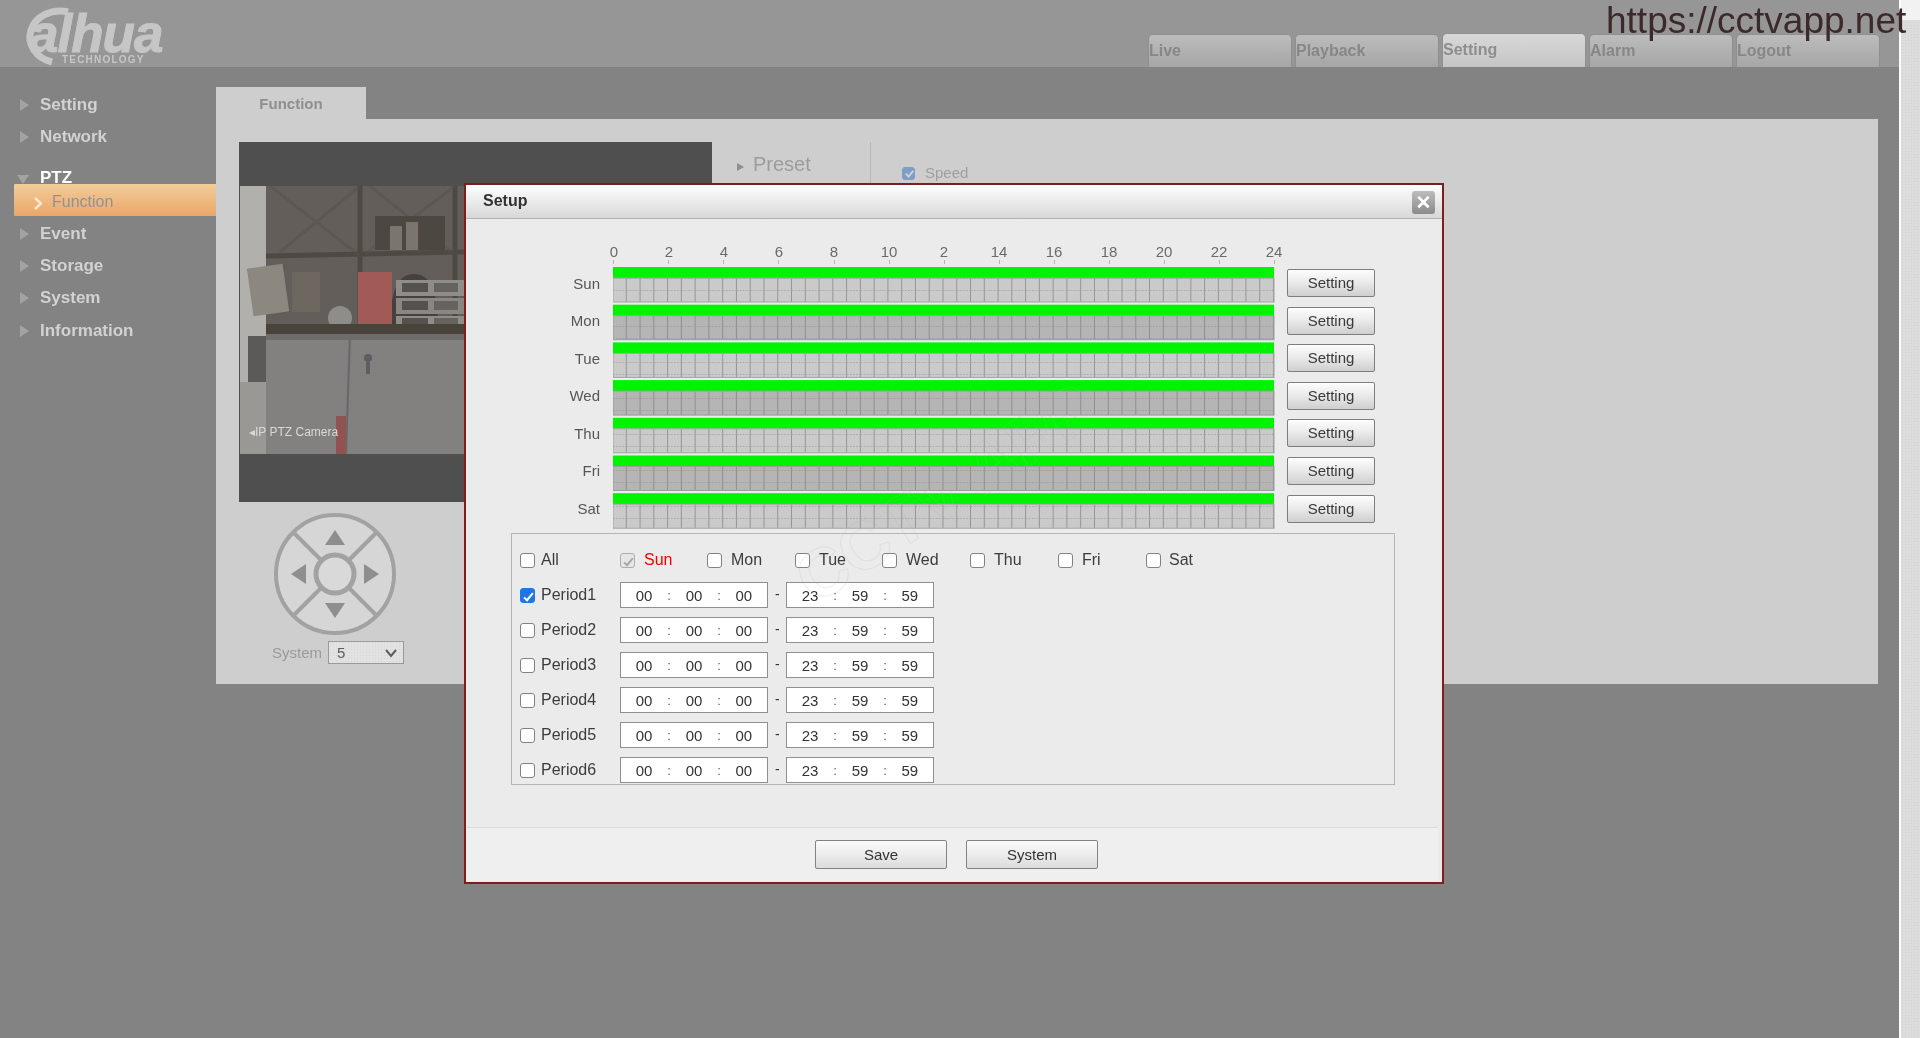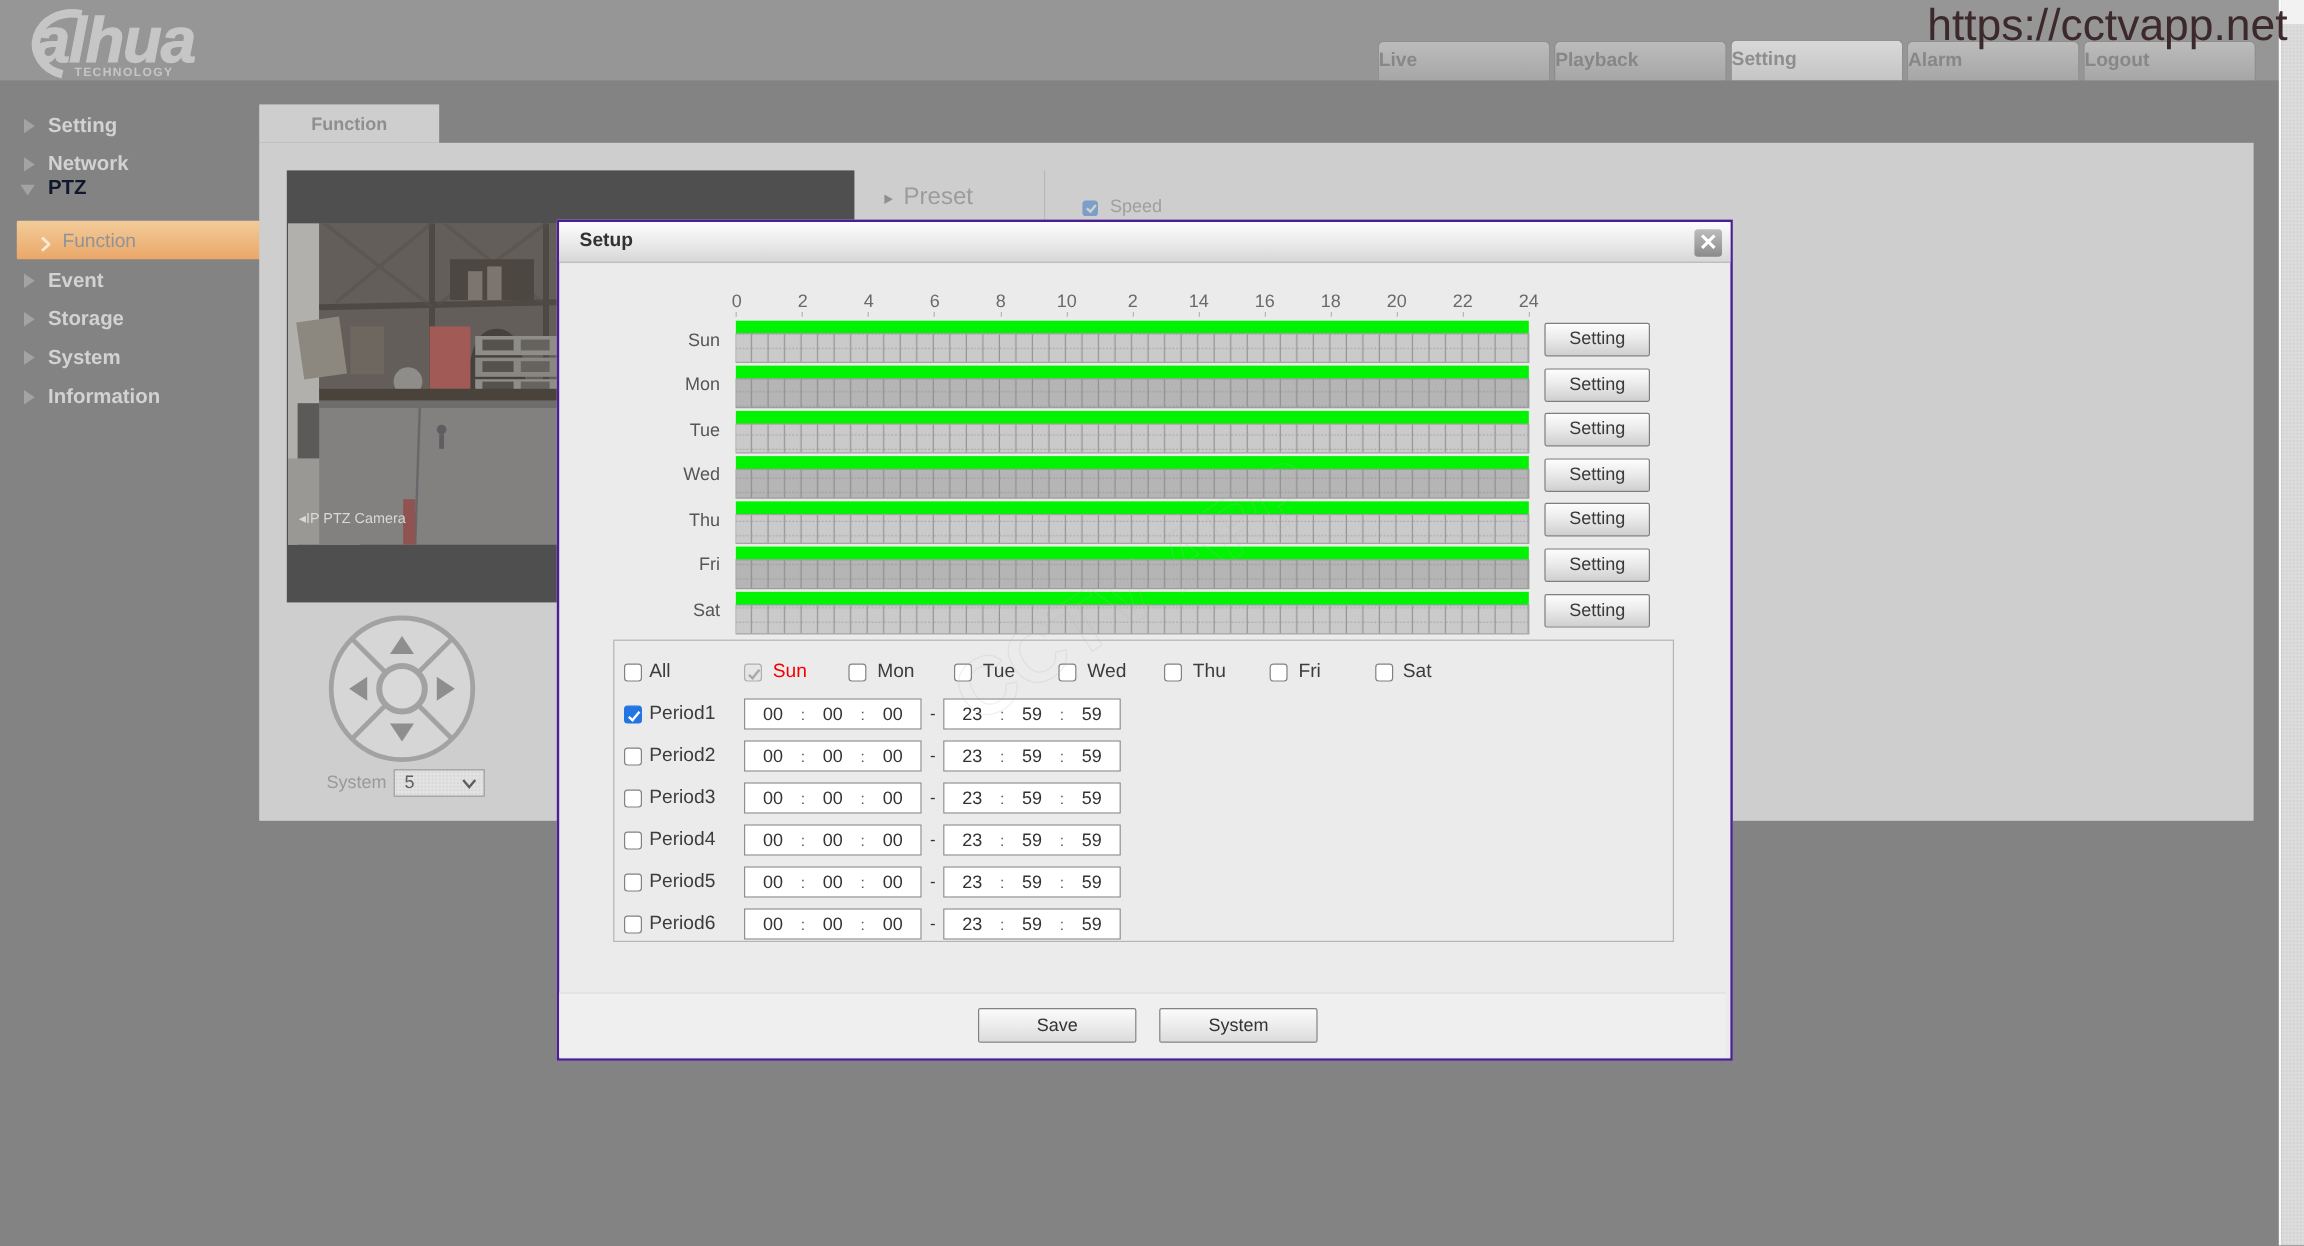--- a/index.html
+++ b/index.html
@@ -42,21 +42,21 @@
   border:solid #d0d0d0;border-width:0 2px 2px 0;transform:rotate(40deg)}
 .cb.grey{background:#e6e6e6;border-color:#aeaeae}
 .cb.grey:after{content:"";position:absolute;left:5px;top:2px;width:3px;height:8px;
   border:solid #a8a8a8;border-width:0 2px 2px 0;transform:rotate(40deg)}
 
 #speedl{left:272px;top:644px;color:#9a9a9a;font-size:15px}
 #speeddd{left:328px;top:641px;width:76px;height:23px;background:#e2e2e2;border:1px solid #9a9a9a;box-sizing:border-box;
   background-image:radial-gradient(#d6d6d6 0.6px,transparent 0.8px);background-size:3px 3px}
 #speeddd b{position:absolute;left:8px;top:2px;color:#5d5d5d;font-weight:normal;font-size:15px}
 
-#modal{left:464px;top:183px;width:976px;height:697px;border:2px solid #4c1d95;background:#ebebeb;z-index:10}
+#modal{left:464px;top:183px;width:976px;height:697px;border:2px solid #7f1d1d;background:#ebebeb;z-index:10}
 #mtitle{left:0;top:0;width:976px;height:33px;background:linear-gradient(#fdfdfd,#e9e9e9 55%,#d7d7d7);
   border-bottom:1px solid #b2b2b2}
 #mtitle span{position:absolute;left:17px;top:7px;font-size:16px;font-weight:bold;color:#323232}
 #mclose{left:946px;top:6px;width:23px;height:23px;border-radius:3px;
   background:linear-gradient(#bdbdbd,#8a8a8a);color:#fff;font-size:19px;font-weight:bold;
   text-align:center;line-height:23px}
 .tl{top:58px;width:30px;margin-left:-15px;text-align:center;font-size:15px;color:#6a6a6a}
 .tick{top:75px;width:1px;height:4px;background:#b5b5b5}
 .dlab{width:60px;text-align:right;font-size:15px;color:#565656}
 .setbtn{left:821px;width:88px;height:28px;border:1px solid #7e7e7e;border-radius:2px;box-sizing:border-box;
@@ -96,21 +96,21 @@
 <div class="abs tab" style="left:1736px">Logout</div>
 
 <div class="abs mitem" style="top:95px">
     <i class="ar"></i>
     <span>Setting</span>
   </div>
 <div class="abs mitem" style="top:127px">
     <i class="ar"></i>
     <span>Network</span>
   </div>
-<div class="abs mitem" style="top:147px;color:#0f172a">
+<div class="abs mitem" style="top:168px;color:#ffffff">
     <i class="ard"></i>
     <span>PTZ</span>
   </div>
 <div class="abs" id="fnsel">
   <svg class="car" viewBox="0 0 8 13">
       <path d="M1 1 L7 6.5 L1 12" stroke="#f7ead2" stroke-width="2.4" fill="none"></path>
     </svg>
   <span>Function</span>
 </div>
 <div class="abs mitem" style="top:224px">

